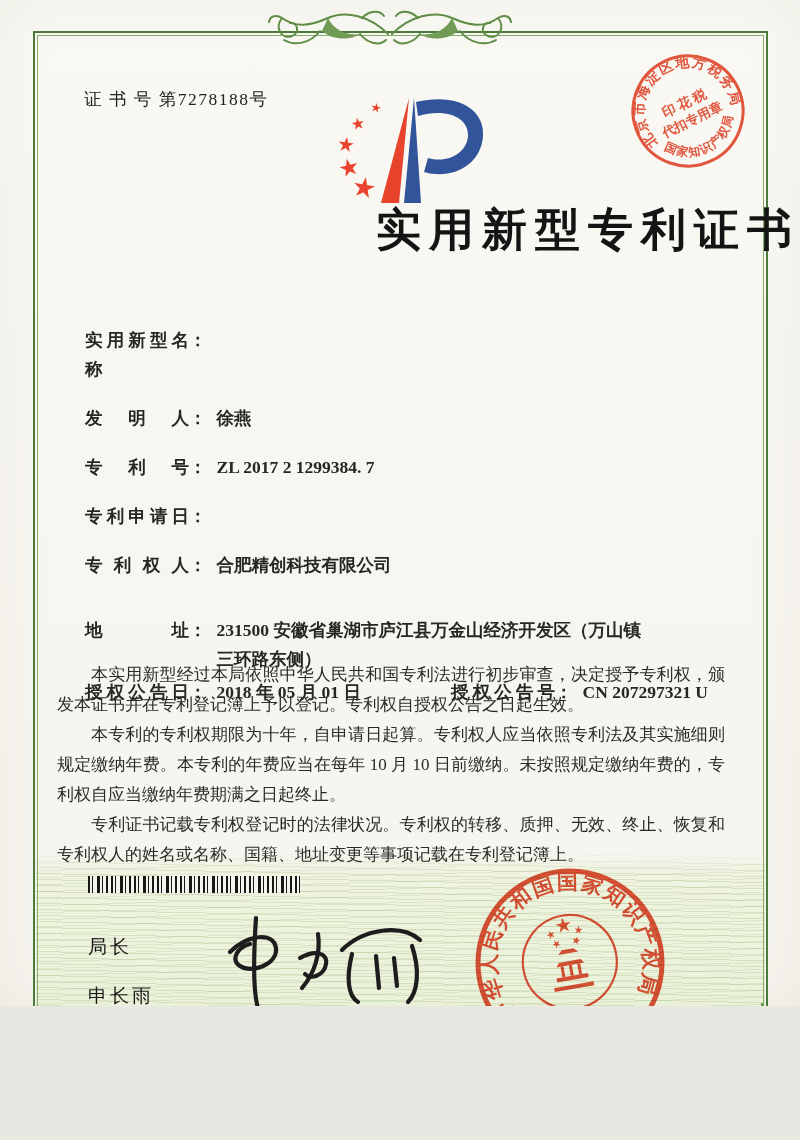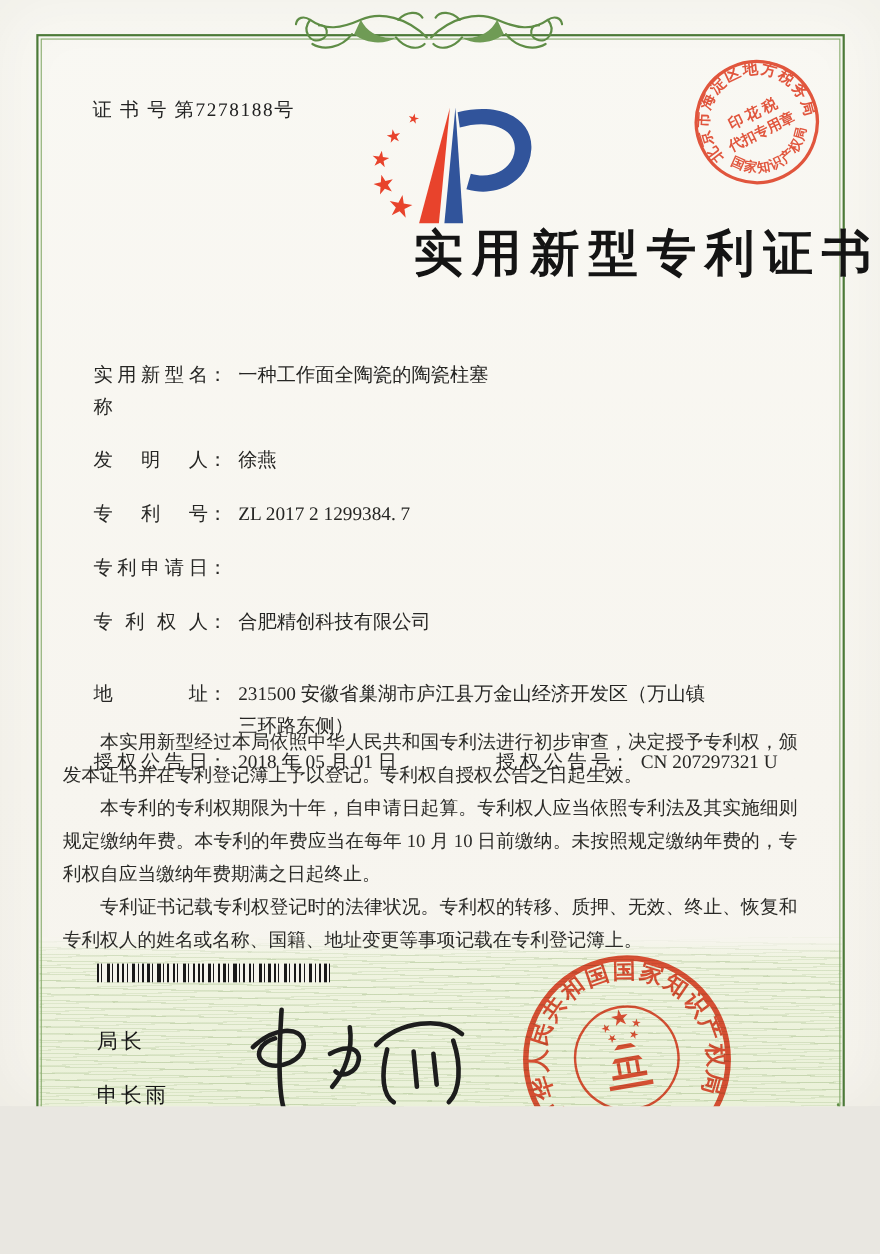--- a/index.html
+++ b/index.html
@@ -24,21 +24,21 @@
   
   .frame{
     position:absolute;left:33px;top:31px;width:731px;height:1063px;
     border:2.5px solid #4c7a38;pointer-events:none;
   }
   .frame::after{content:"";position:absolute;inset:2px;border:1px solid #86ab6c;}
   .certno{position:absolute;left:84px;top:87px;font-size:17.5px;letter-spacing:1.5px;color:#222;}
   .title{position:absolute;left:0;right:0;top:200px;text-align:right;
     font-size:45px;font-weight:700;letter-spacing:8px;padding-left:8px;color:#141414;}
   
-  .fields{position:absolute;left:85px;top:326px;width:650px;font-size:17.5px;color:#262624;}
+  .fields{position:absolute;left:85px;top:326px;width:650px;font-size:17.5px;color:#262624;font-weight:bold;}
   .frow{display:flex;line-height:29px;margin-bottom:20px;position:relative;}
   .frow.addr{margin-bottom:4px;margin-top:36px;}
   .flabel{display:inline-block;width:104px;text-align:justify;text-align-last:justify;flex:0 0 104px;}
   .colon{flex:0 0 14px;margin-right:10px;}
   .fvalue{flex:1;}
   .pair2{position:absolute;left:366px;top:0;display:flex;line-height:29px;}
   
   .bodytext{position:absolute;left:57px;top:660px;width:668px;
     font-size:17px;line-height:30px;text-align:justify;color:#2a2a27;}
   .bodytext p{margin:0;text-indent:2em;}
@@ -143,21 +143,20 @@
     <use href="#star" fill="#e8432c" transform="translate(17,78) scale(9.5) rotate(-14)"></use>
     <use href="#star" fill="#e8432c" transform="translate(32,98) scale(11) rotate(10)"></use>
   </svg>
 
   <div class="title">实用新型专利证书</div>
 
   <div class="fields">
     <div class="frow">
       <span class="flabel">实用新型名称</span>
         <span class="colon">：</span>
-        <span class="fvalue">一种工作面全陶瓷的陶瓷柱塞</span>
     </div>
     <div class="frow">
       <span class="flabel">发明人</span>
         <span class="colon">：</span>
         <span class="fvalue">徐燕</span>
     </div>
     <div class="frow">
       <span class="flabel">专利号</span>
         <span class="colon">：</span>
         <span class="fvalue">ZL 2017 2 1299384. 7</span>

